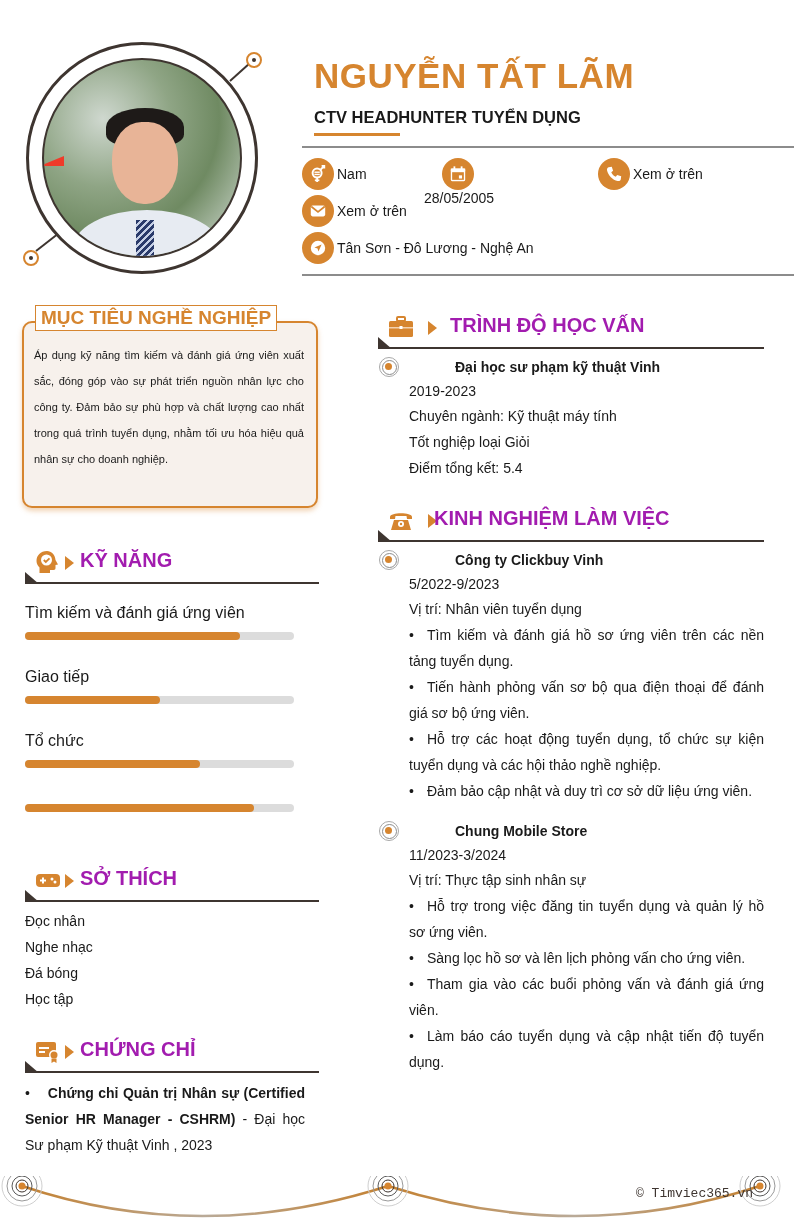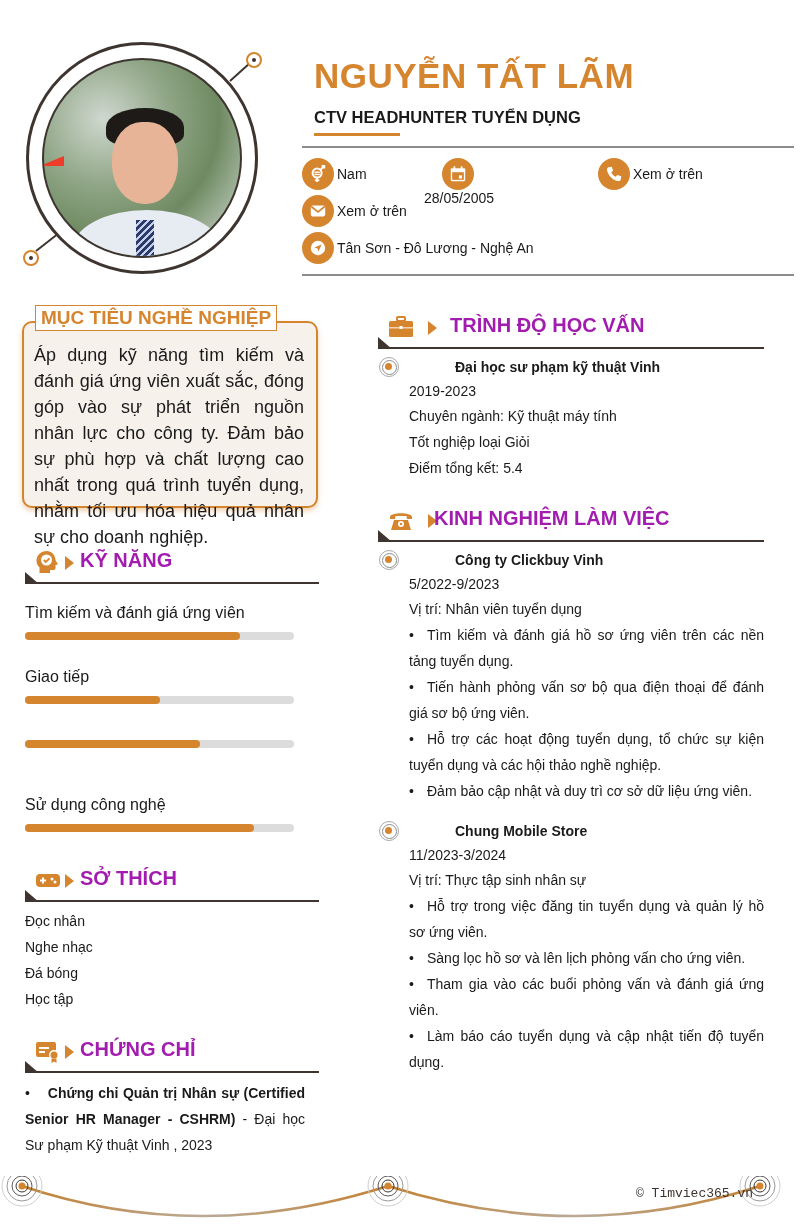--- a/index.html
+++ b/index.html
@@ -28,21 +28,21 @@
   .hr-bottom { position: absolute; left: 302px; top: 274px; width: 492px; height: 2px; background: #8c8c8c; }
 
   .contact { position: absolute; display: flex; align-items: center; font-size: 14px; color: #1a1a1a; }
   .c-icon { width: 32px; height: 32px; border-radius: 50%; background: #d6852f; display: flex; align-items: center; justify-content: center; margin-right: 3px; flex-shrink: 0; }
   .c-icon svg { width: 18px; height: 18px; }
 
   
   .obj-box { position: absolute; left: 22px; top: 321px; width: 296px; height: 187px; border: 2px solid #d6852f; border-radius: 10px; background: #f7f1ec;
     box-shadow: 0 3px 5px rgba(214,133,47,0.35); }
   .obj-title { position: absolute; left: 35px; top: 305px; padding: 1px 5px; border: 1.5px solid #d6852f; background: #fff; color: #d6852f; font-weight: bold; font-size: 19px; white-space: nowrap; }
-  .obj-text { position: absolute; left: 34px; top: 342px; width: 270px; font-size: 18px; line-height: 26px; text-align: justify; color: #1a1a1a; }
+  .obj-text { position: absolute; left: 34px; top: 342px; width: 270px; font-size: 11px; line-height: 26px; text-align: justify; color: #1a1a1a; }
 
   
   .sec { position: absolute; }
   .sec-head { position: relative; height: 38px; }
   .sec-icon { position: absolute; left: 10px; top: 4px; width: 26px; height: 24px; }
   .sec-arrow { position: absolute; top: 10px; width: 0; height: 0; border-top: 7px solid transparent; border-bottom: 7px solid transparent; border-left: 9px solid #d6852f; }
   .sec-title { position: absolute; top: 3px; font-size: 20px; font-weight: bold; color: #a21caf; white-space: nowrap; }
   .sec-line { position: absolute; left: 0; right: 0; bottom: 0; height: 2px; background: #3e3530; }
   .sec-corner { position: absolute; left: 0; bottom: 0; width: 0; height: 0; border-bottom: 12px solid #3e3530; border-right: 14px solid transparent; }
 
@@ -172,26 +172,26 @@
       <div class="skill-fill" style="width:80%;"></div>
     </div>
 </div>
 <div class="skill" style="top:668px;">
   <div class="skill-label">Giao tiếp</div>
   <div class="skill-track">
       <div class="skill-fill" style="width:50%;"></div>
     </div>
 </div>
 <div class="skill" style="top:732px;">
+  <div class="skill-label">Tổ chức</div>
   <div class="skill-track">
       <div class="skill-fill" style="width:65%;"></div>
     </div>
 </div>
 <div class="skill" style="top:796px;">
-  <div class="skill-label">Sử dụng công nghệ</div>
   <div class="skill-track">
       <div class="skill-fill" style="width:85%;"></div>
     </div>
 </div>
 
 <div class="sec" style="left:25px; top:864px; width:294px;">
   <div class="sec-head">
     <span class="sec-icon">
       <svg viewBox="0 0 26 24" width="26" height="24">
           <rect x="1" y="6" width="24" height="13" rx="4" fill="#d6852f"></rect>

